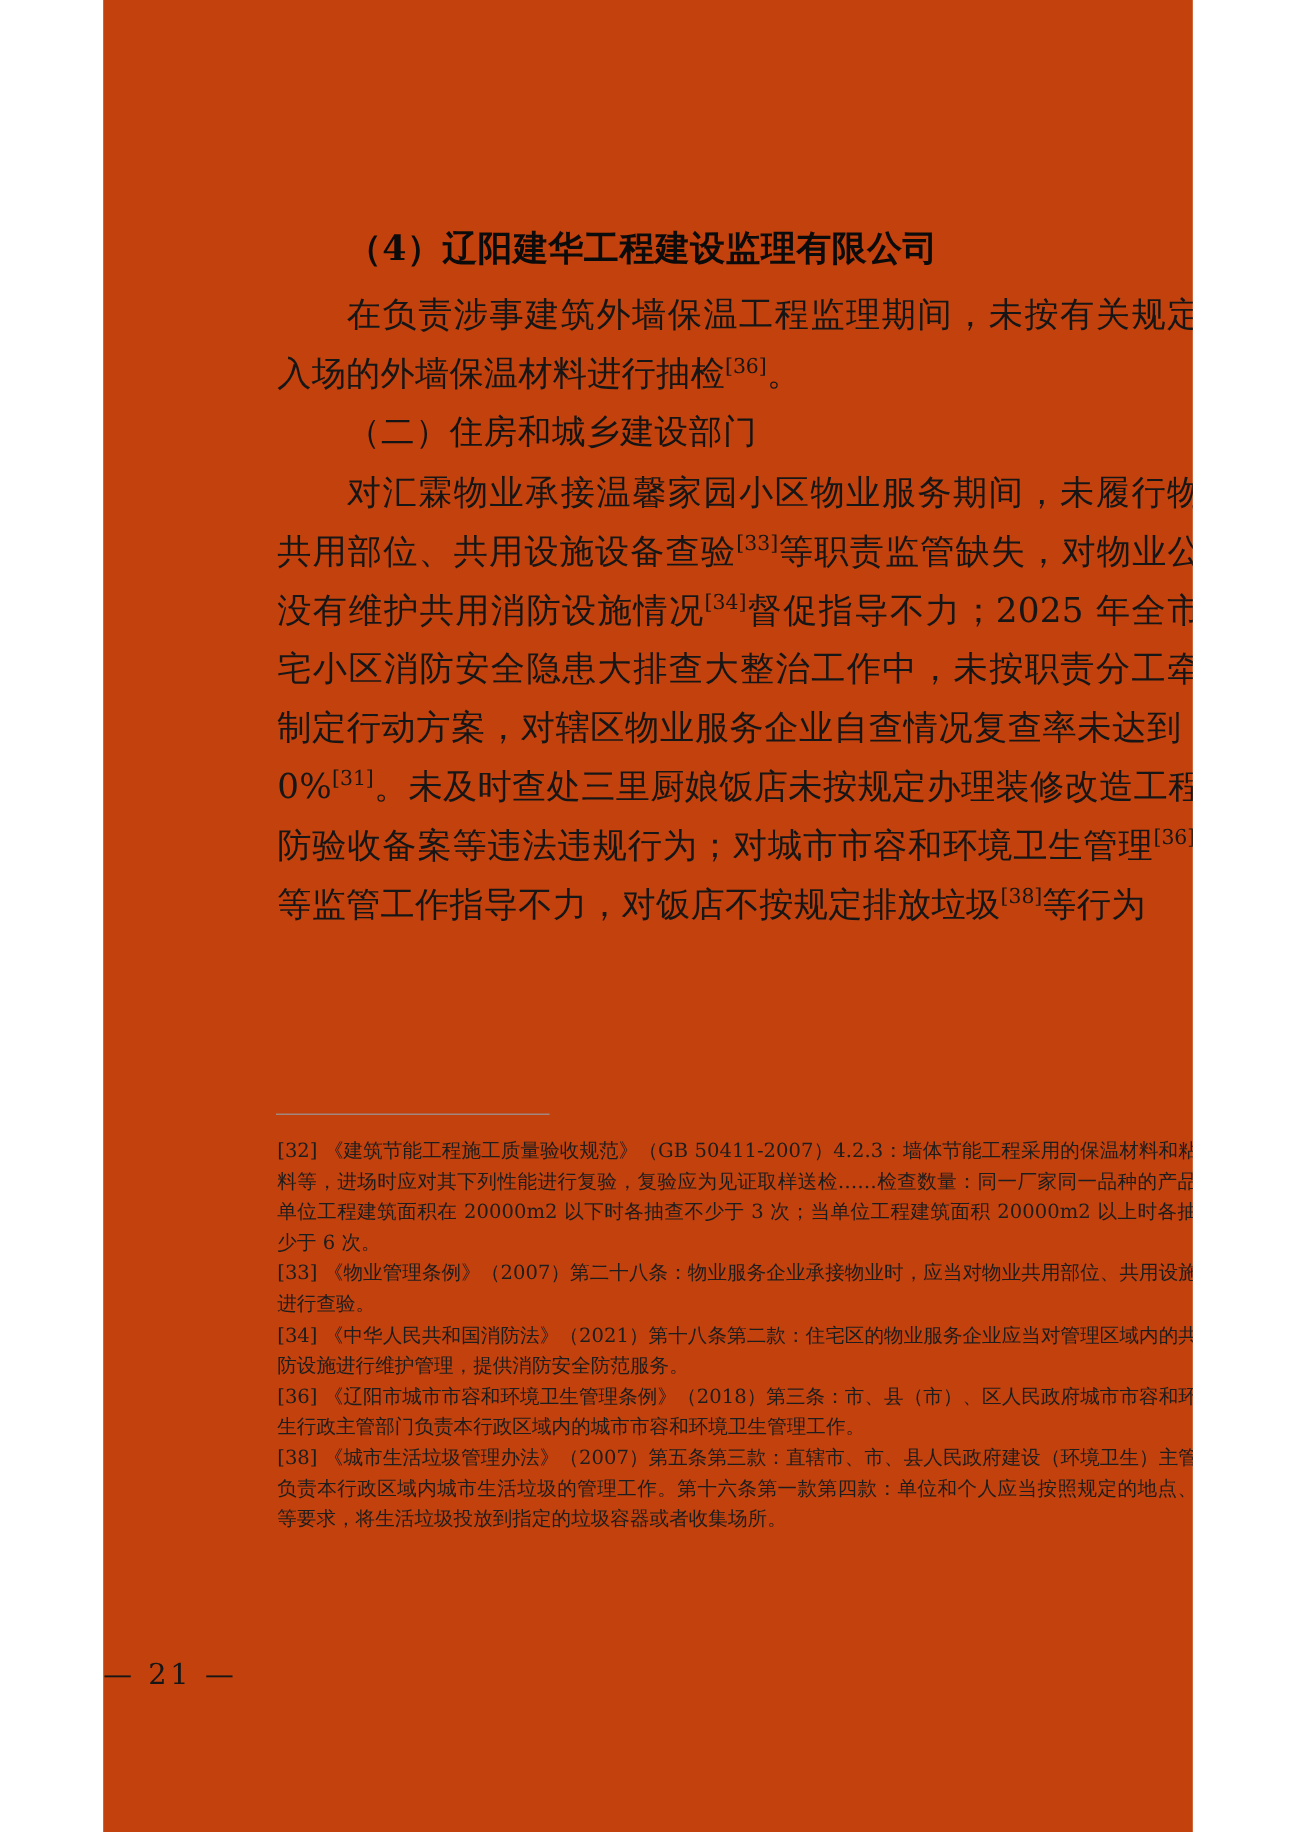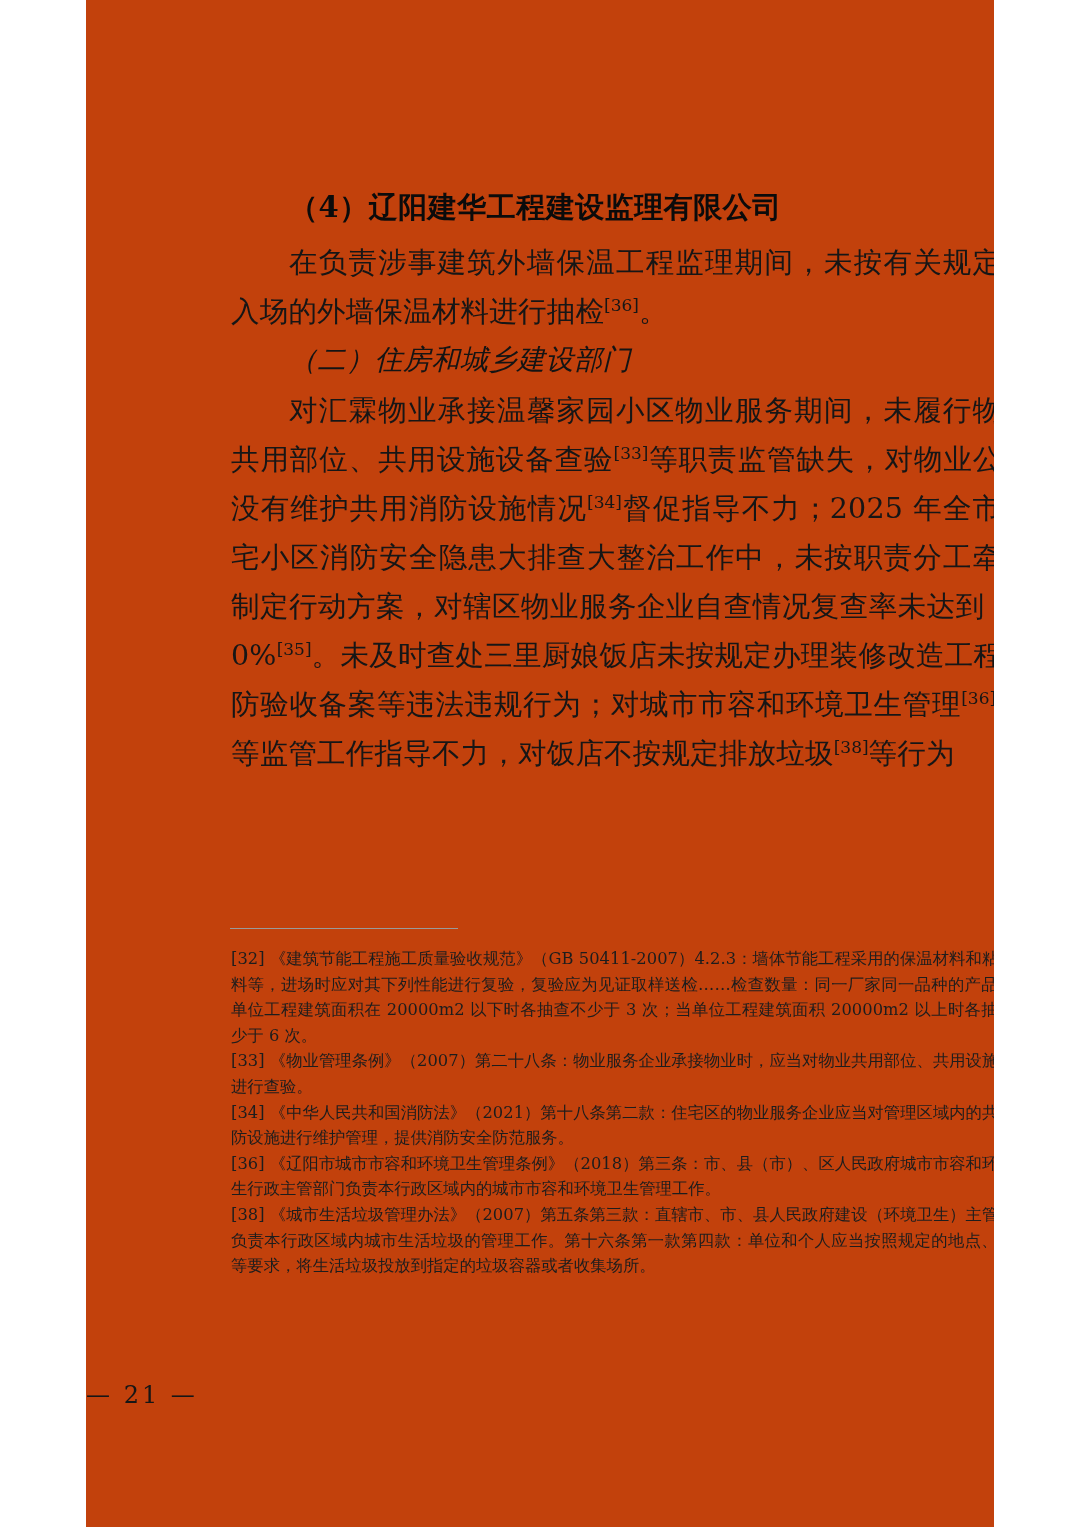--- a/index.html
+++ b/index.html
@@ -39,21 +39,20 @@
 
   .heading-sub {
     font-family: "DejaVu Serif", "Liberation Serif", serif;
     font-weight: 400;
     font-size: 28px;
     line-height: 48px;
     letter-spacing: 0.5px;
     text-indent: 58px;
     margin: 0;
     color: #141414;
-    font-style: italic;
   }
 
   .heading-bold2 {
     font-family: "DejaVu Serif", "Liberation Serif", serif;
     font-weight: 700;
     font-size: 28px;
     line-height: 48px;
     letter-spacing: 0.5px;
     text-indent: 58px;
     margin: 0;
@@ -130,21 +129,21 @@
 
   <div class="body-block">
 
     <p class="heading-bold">（4）辽阳建华工程建设监理有限公司</p>
 
     <p class="para">在负责涉事建筑外墙保温工程监理期间，未按有关规定对入场的外墙保温材料进行抽检<sup class="fn">[36]</sup>。</p>
 
     <p class="heading-sub">（二）住房和城乡建设部门</p>
 
 
-    <p class="para tight">对汇霖物业承接温馨家园小区物业服务期间，未履行物业共用部位、共用设施设备查验<sup class="fn">[33]</sup>等职责监管缺失，对物业公司没有维护共用消防设施情况<sup class="fn">[34]</sup>督促指导不力；2025 年全市住宅小区消防安全隐患大排查大整治工作中，未按职责分工牵头制定行动方案，对辖区物业服务企业自查情况复查率未达到 100%<sup class="fn">[35]</sup>。未及时查处三里厨娘饭店未按规定办理装修改造工程消防验收备案等违法违规行为；对城市市容和环境卫生管理<sup class="fn">[36]</sup><sup class="fn">[62]</sup>等监管工作指导不力，对饭店不按规定排放垃圾<sup class="fn">[38]</sup>等行为</p>
+    <p class="para tight">对汇霖物业承接温馨家园小区物业服务期间，未履行物业共用部位、共用设施设备查验<sup class="fn">[33]</sup>等职责监管缺失，对物业公司没有维护共用消防设施情况<sup class="fn">[34]</sup>督促指导不力；2025 年全市住宅小区消防安全隐患大排查大整治工作中，未按职责分工牵头制定行动方案，对辖区物业服务企业自查情况复查率未达到 100%<sup class="fn">[31]</sup>。未及时查处三里厨娘饭店未按规定办理装修改造工程消防验收备案等违法违规行为；对城市市容和环境卫生管理<sup class="fn">[36]</sup><sup class="fn">[62]</sup>等监管工作指导不力，对饭店不按规定排放垃圾<sup class="fn">[38]</sup>等行为</p>
 
   </div>
 
   <div class="fn-rule"></div>
 
   <div class="footnotes">
     <p class="fn-item">[32] 《建筑节能工程施工质量验收规范》（GB 50411-2007）4.2.3：墙体节能工程采用的保温材料和粘结材料等，进场时应对其下列性能进行复验，复验应为见证取样送检……检查数量：同一厂家同一品种的产品，当单位工程建筑面积在 20000m2 以下时各抽查不少于 3 次；当单位工程建筑面积 20000m2 以上时各抽查不少于 6 次。</p>
     <p class="fn-item">[33] 《物业管理条例》（2007）第二十八条：物业服务企业承接物业时，应当对物业共用部位、共用设施设备进行查验。</p>
     <p class="fn-item">[34] 《中华人民共和国消防法》（2021）第十八条第二款：住宅区的物业服务企业应当对管理区域内的共用消防设施进行维护管理，提供消防安全防范服务。</p>
     <p class="fn-item">[36] 《辽阳市城市市容和环境卫生管理条例》（2018）第三条：市、县（市）、区人民政府城市市容和环境卫生行政主管部门负责本行政区域内的城市市容和环境卫生管理工作。</p>

